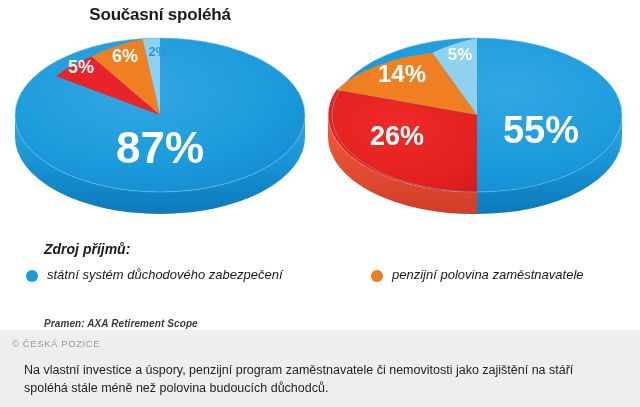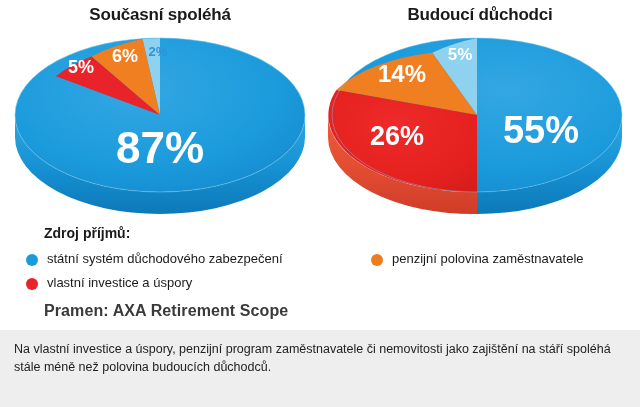--- a/index.html
+++ b/index.html
@@ -33,21 +33,21 @@
   #pie-right{left:325px;top:30px;}
 
   .slice-label{
     font-family:"Liberation Sans", sans-serif;
     font-weight:bold;
     paint-order:stroke fill;
   }
 
   
   .legend-block{
-    position:absolute;left:0;top:218px;width:640px;height:110px;
+    position:absolute;left:0;top:234px;width:640px;height:110px;font-style:italic;
   }
   .legend-title{
     position:absolute;left:44px;top:7px;
     font-size:14px;font-weight:bold;color:#1a1a1a;
   }
   .legend-item{
     position:absolute;
     display:flex;align-items:flex-end;
   }
   .legend-dot{
@@ -57,53 +57,52 @@
   .legend-text{
     font-size:13px;color:#1a1a1a;white-space:nowrap;
   }
   #legend-item-0{left:26px;top:33px;}
   #legend-item-1{left:26px;top:57px;}
   #legend-item-2{left:371px;top:33px;}
   #legend-item-3{left:371px;top:57px;}
 
   .source-note{
     position:absolute;left:44px;top:84px;
-    font-size:16px;color:#3a3a3a;font-weight:bold;
+    font-size:10px;color:#3a3a3a;font-weight:bold;
     letter-spacing:0.1px;
   }
 
   
   .caption-band{
     position:absolute;left:0;top:330px;width:640px;height:77px;
     background:#eeeeee;
     box-sizing:border-box;
     padding:8px 12px 0 12px;
   }
   .copyright{
     font-size:9.5px;color:#9a9a9a;
     letter-spacing:0.6px;
     margin:0 0 6px 0;
   }
   .caption-text{
     font-size:12.5px;color:#222222;
     line-height:1.45;
-    margin:2px;
+    margin:12px;
     max-width:616px;
   }
 </style>
 </head>
 <body>
 
 <div id="infographic">
 
   <div class="chart-area">
 
     <div class="chart-title" id="title-left">Současní spoléhá</div>
 
-    <div class="chart-title" id="title-right">Budoucí důchodci</div>
 
     <svg class="pie-svg" id="pie-left" width="305" height="190" viewBox="0 0 305 190">
       <defs>
         <linearGradient id="sideBlueL" x1="0" y1="0" x2="0" y2="1">
           <stop offset="0%" stop-color="#2fa9e2"></stop>
           <stop offset="55%" stop-color="#1590d2"></stop>
           <stop offset="100%" stop-color="#0d79b9"></stop>
         </linearGradient>
         <radialGradient id="topBlueL" cx="42%" cy="34%" r="78%">
           <stop offset="0%" stop-color="#34a7e3"></stop>
@@ -178,31 +177,28 @@
 
   <div class="legend-block">
 
     <div class="legend-title">Zdroj příjmů:</div>
 
     <div class="legend-item" id="legend-item-0">
       <span class="legend-dot" style="background:#1b9bdc;"></span>
       <span class="legend-text">státní systém důchodového zabezpečení</span>
     </div>
 
-    <div class="legend-item" id="legend-item-1">
-      <span class="legend-dot" style="background:#e8232a;"></span>
-      <span class="legend-text">vlastní investice a úspory</span>
-    </div>
 
     <div class="legend-item" id="legend-item-2">
       <span class="legend-dot" style="background:#ee7c1f;"></span>
       <span class="legend-text">penzijní polovina zaměstnavatele</span>
     </div>
 
 
     <div class="source-note">Pramen: AXA Retirement Scope</div>
   </div>
 
   <div class="caption-band">
+    <p class="copyright">© ČESKÁ POZICE</p>
     <p class="caption-text">Na vlastní investice a úspory, penzijní program zaměstnavatele či nemovitosti jako zajištění na stáří spoléhá stále méně než polovina budoucích důchodců.</p>
   </div>
 
 </div>
 
 </body></html>

